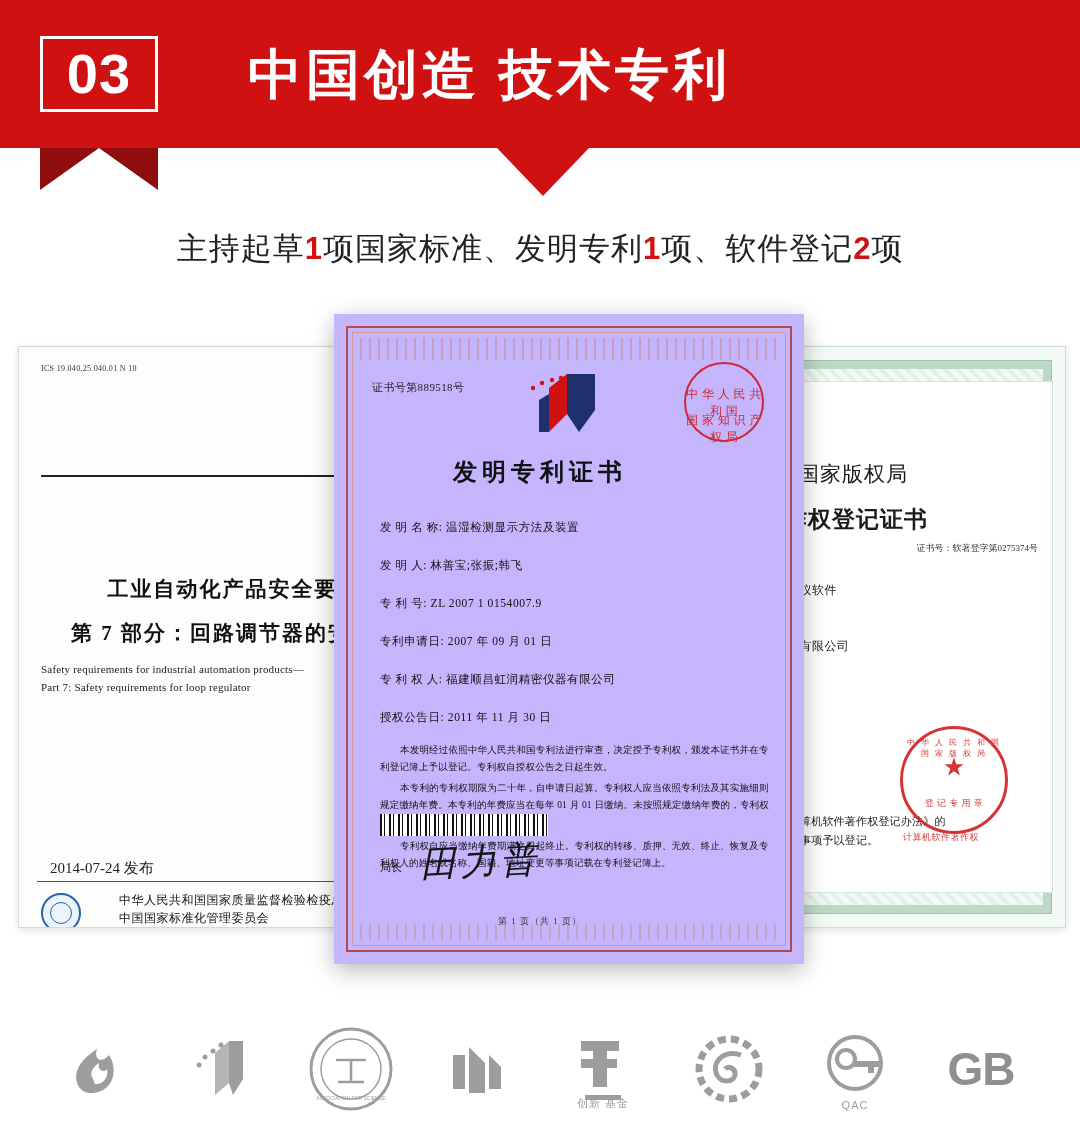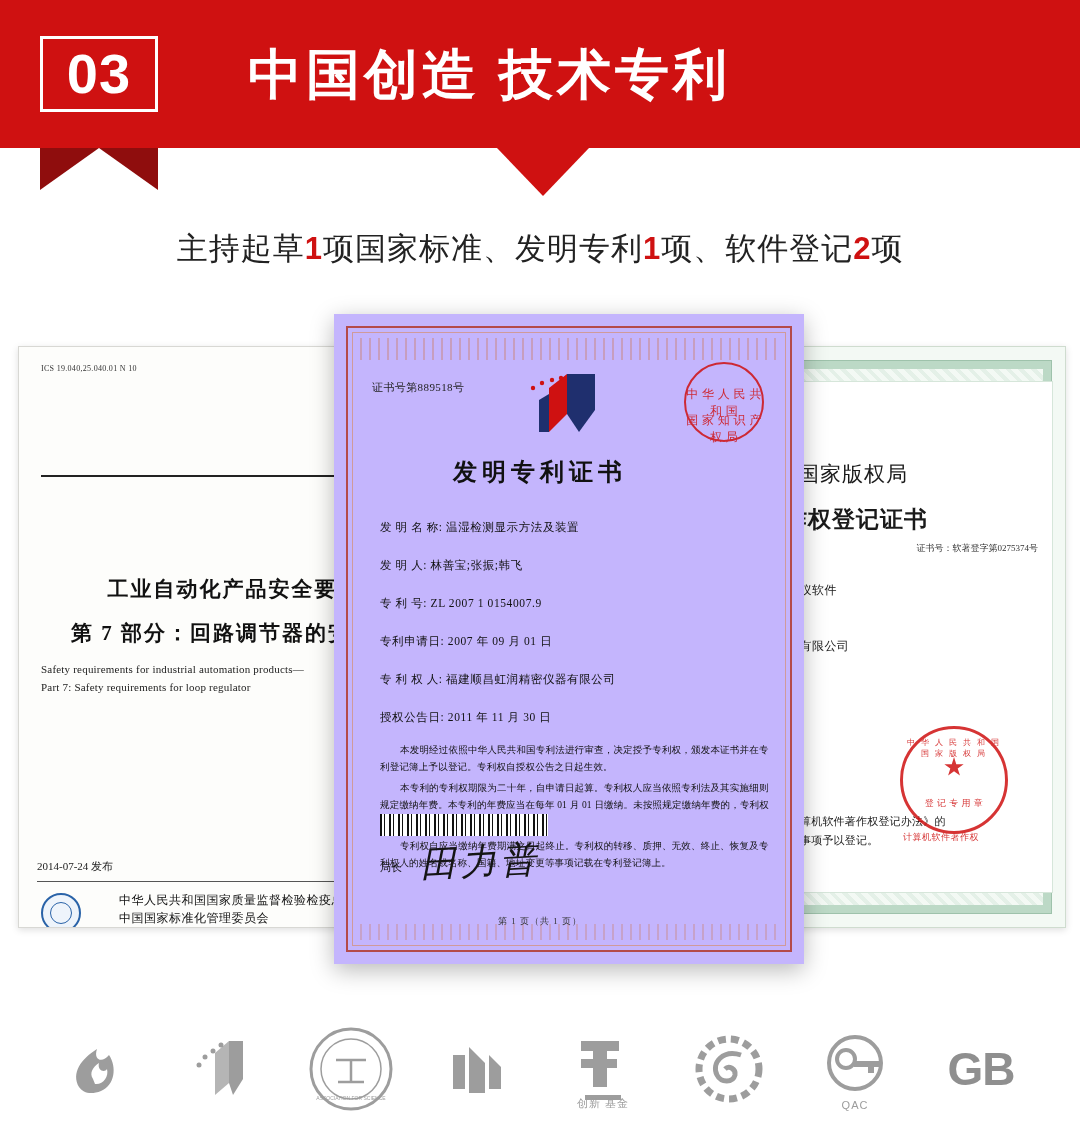--- a/index.html
+++ b/index.html
@@ -198,23 +198,23 @@
     position: absolute;
     left: 22px;
     top: 334px;
     font-size: 11px;
     color: #222;
     letter-spacing: .2px;
     white-space: nowrap;
   }
   .cl-date {
     position: absolute;
-    left: 18px;
+    left: 31px;
     top: 512px;
-    font-size: 11px;
+    font-size: 15px;
     color: #222;
     text-align: right;
   }
   .cl-date2 {
     position: absolute;
     right: 36px;
     top: 512px;
     font-size: 11px;
     color: #222;
   }

